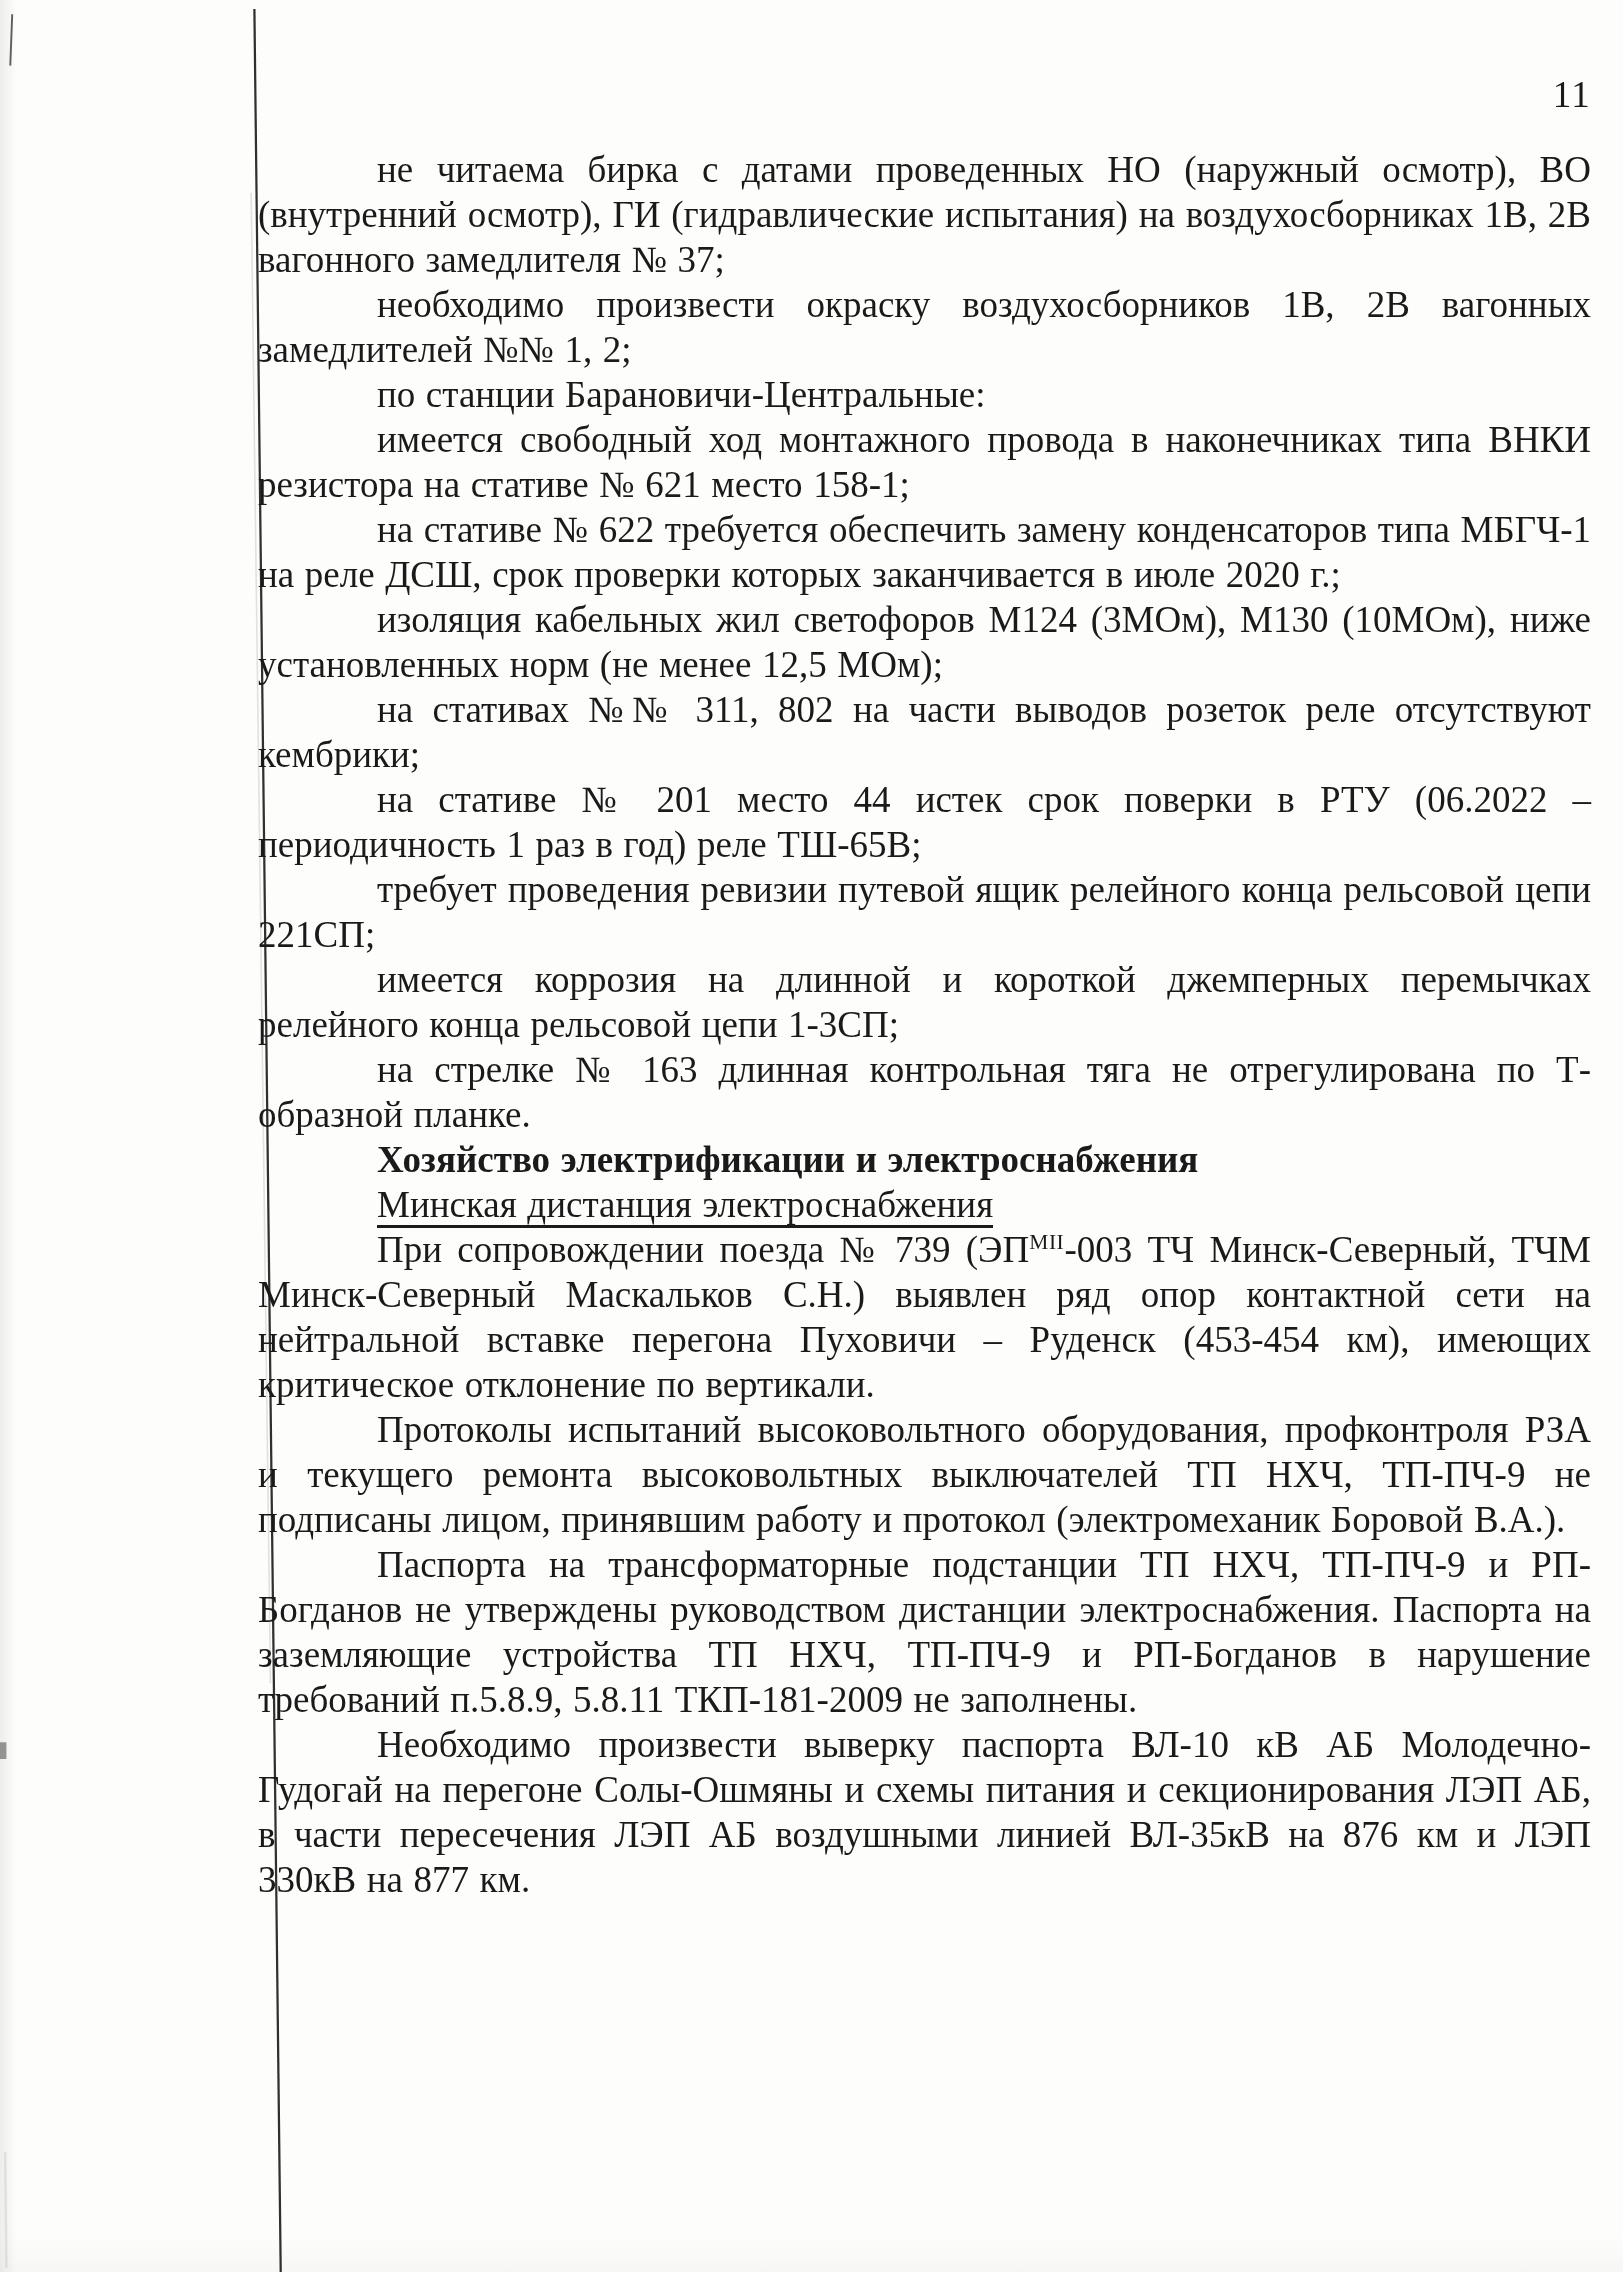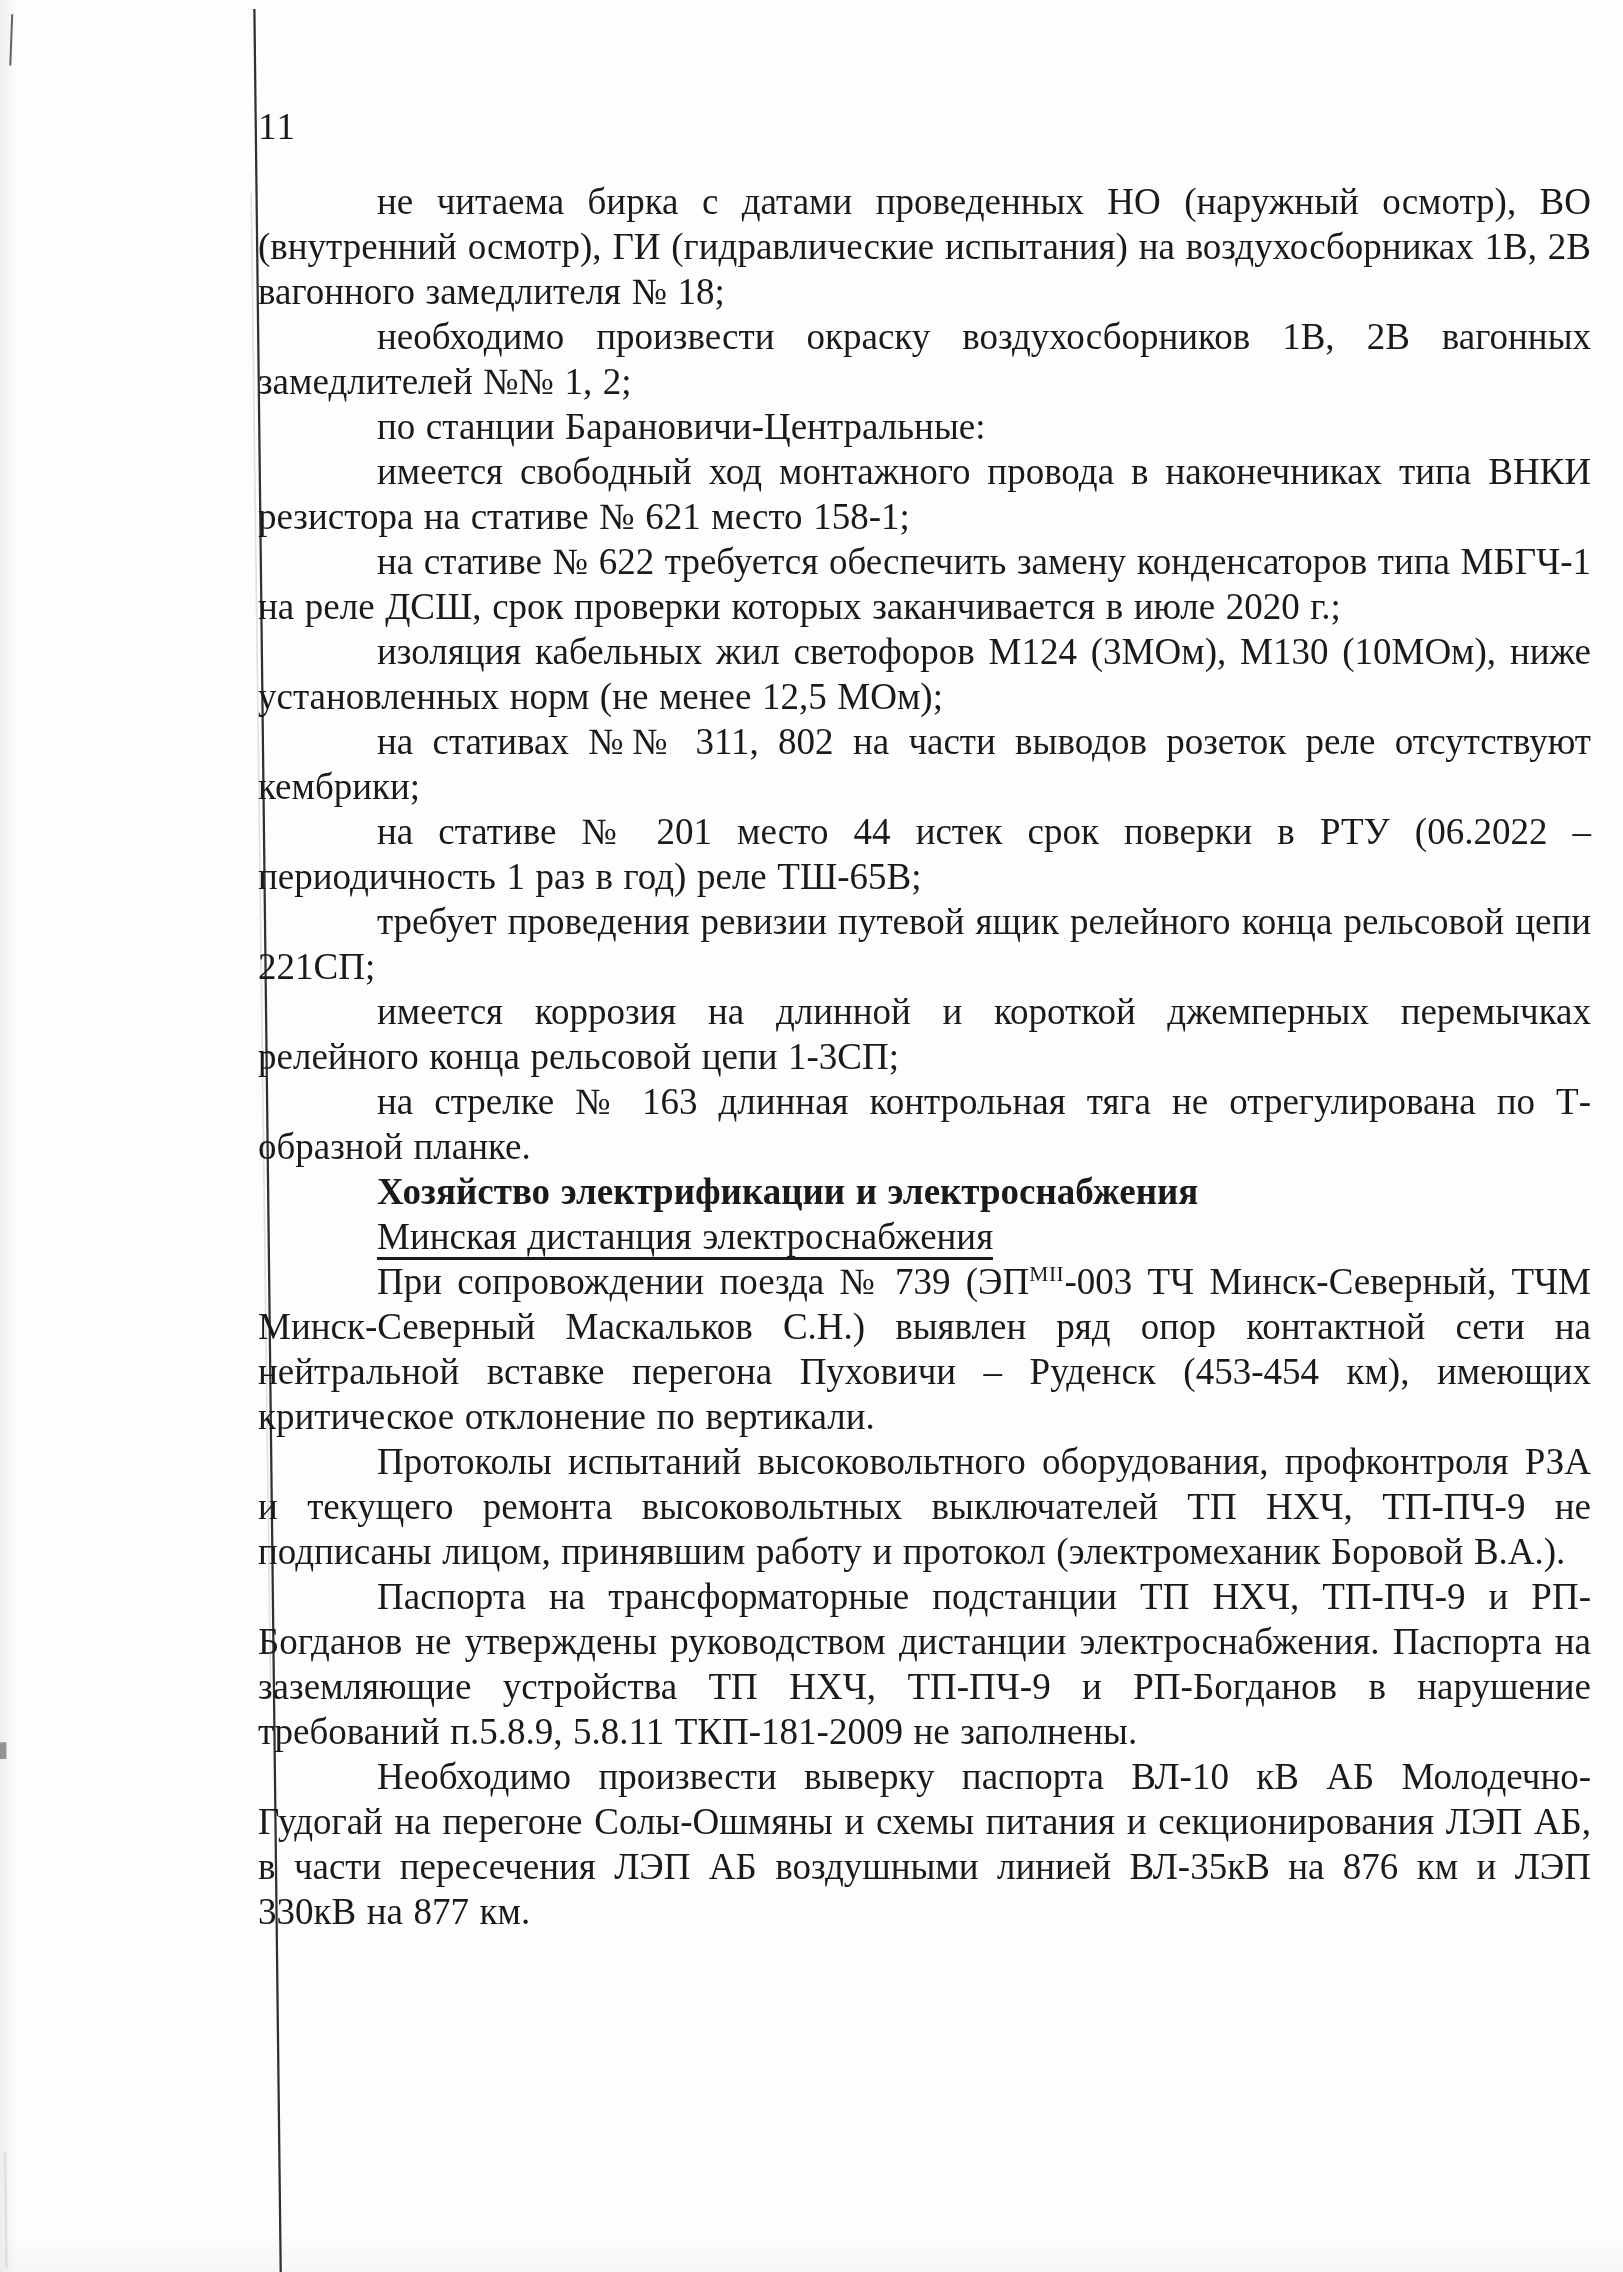--- a/index.html
+++ b/index.html
@@ -29,24 +29,24 @@
     left: 0;
     top: 0;
   }
   .content {
     position: absolute;
     left: 258px;
     top: 0;
     width: 1333px;
   }
   .page-number {
-    margin-top: 104px;
+    margin-top: 72px;
     font-size: 37px;
     line-height: 45px;
-    text-align: left;
+    text-align: right;
     letter-spacing: 1.3px;
   }
   .paragraphs {
     margin-top: 30px;
   }
   p.para {
     margin: 0;
     font-size: 37px;
     line-height: 45px;
     text-indent: 119px;
@@ -82,21 +82,21 @@
   <line x1="19" y1="22" x2="16" y2="102" stroke="#3a3a3a" stroke-width="3" opacity="0.8"></line>
 
   <rect x="0" y="2712" width="10" height="26" fill="#474747" opacity="0.55"></rect>
 
   <line x1="8" y1="3350" x2="10" y2="3530" stroke="#bdbdbd" stroke-width="4" opacity="0.35"></line>
 </svg>
 
 <div class="content">
   <div class="page-number">11</div>
   <div class="paragraphs">
-      <p class="para body"><span>не читаема бирка с датами проведенных НО (наружный осмотр), ВО (внутренний осмотр), ГИ (гидравлические испытания) на воздухосборниках 1В, 2В вагонного замедлителя № 18;</span></p>
+      <p class="para body"><span>не читаема бирка с датами проведенных НО (наружный осмотр), ВО (внутренний осмотр), ГИ (гидравлические испытания) на воздухосборниках 1В, 2В вагонного замедлителя № 37;</span></p>
       <p class="para body"><span>необходимо произвести окраску воздухосборников 1В, 2В вагонных замедлителей №№ 1, 2;</span></p>
       <p class="para body"><span>по станции Барановичи-Центральные:</span></p>
       <p class="para body"><span>имеется свободный ход монтажного провода в наконечниках типа ВНКИ резистора на стативе № 621 место 158-1;</span></p>
       <p class="para body"><span>на стативе № 622 требуется обеспечить замену конденсаторов типа МБГЧ-1 на реле ДСШ, срок проверки которых заканчивается в июле 2020 г.;</span></p>
       <p class="para body"><span>изоляция кабельных жил светофоров М124 (3МОм), М130 (10МОм), ниже установленных норм (не менее 12,5 МОм);</span></p>
       <p class="para body"><span>на стативах №№ 311, 802 на части выводов розеток реле отсутствуют кембрики;</span></p>
       <p class="para body"><span>на стативе № 201 место 44 истек срок поверки в РТУ (06.2022 – периодичность 1 раз в год) реле ТШ-65В;</span></p>
       <p class="para body"><span>требует проведения ревизии путевой ящик релейного конца рельсовой цепи 221СП;</span></p>
       <p class="para body"><span>имеется коррозия на длинной и короткой джемперных перемычках релейного конца рельсовой цепи 1-3СП;</span></p>
       <p class="para body"><span>на стрелке № 163 длинная контрольная тяга не отрегулирована по Т-образной планке.</span></p>

